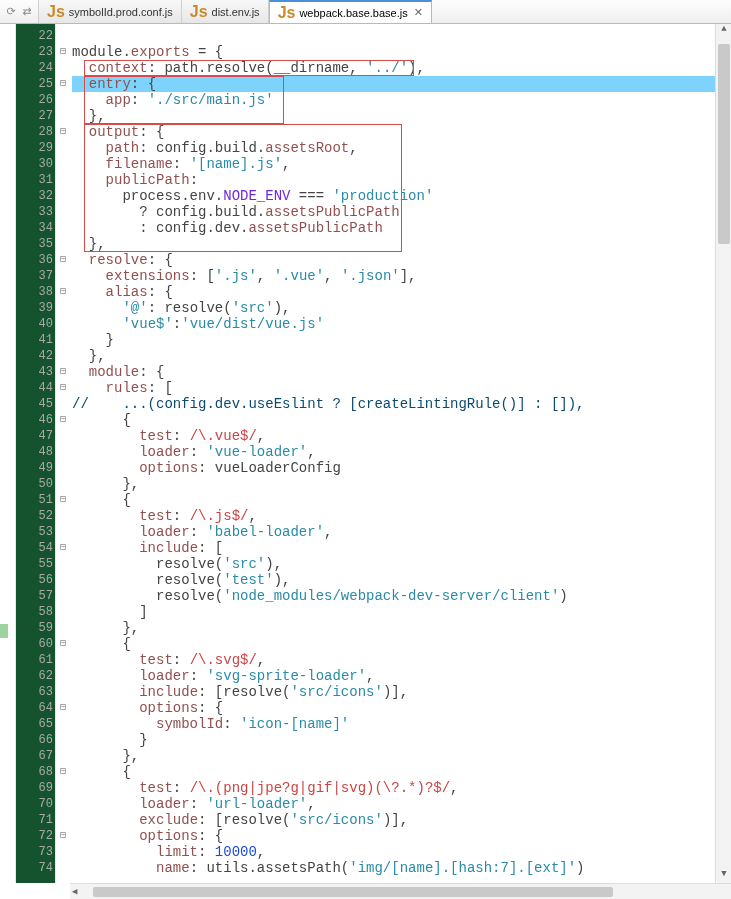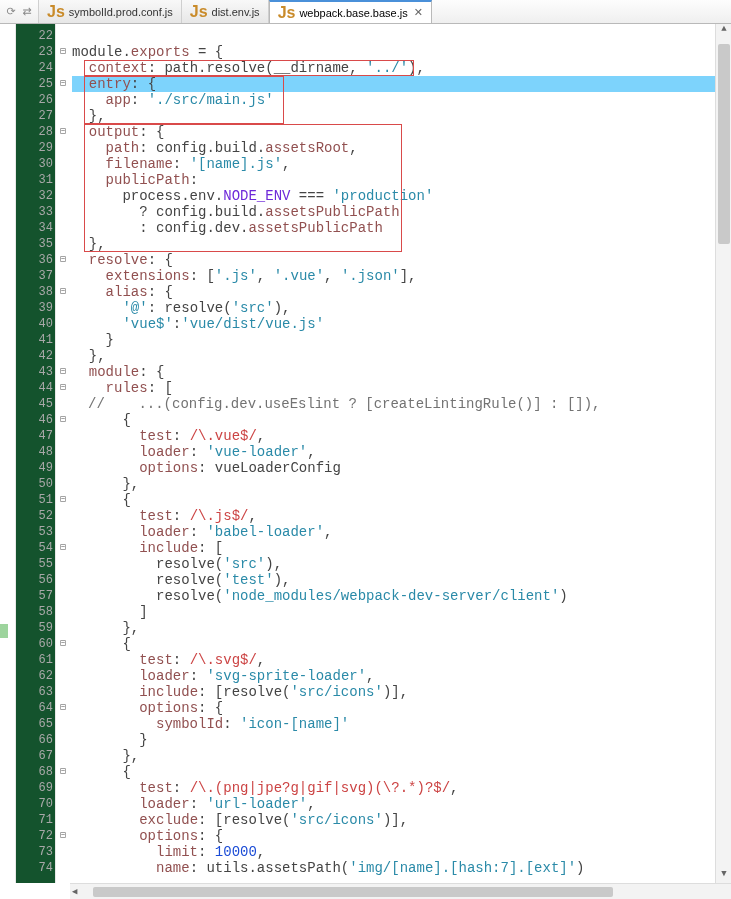--- a/index.html
+++ b/index.html
@@ -55,21 +55,21 @@
     flex:1;padding:4px 0 4px 2px;line-height:16px;white-space:pre;overflow:hidden;
     font-size:14px;color:#333;position:relative;
   }
   .code .line { height:16px;position:relative; }
   .code .line.current { background:#7dd3fc; }
   .tok-prop { color:#915050; }
   .tok-str { color:#2a8aa8; }
   .tok-num { color:#1a4bd6; }
   .tok-regex { color:#c44; }
   .tok-const { color:#6d28d9;text-align:right; }
-  .tok-cmt { color:#737373;margin-left:16px; }
+  .tok-cmt { color:#0c4a6e; }
   .tok-punc { color:#444; }
   .tok-ident { color:#444; }
   .redbox {
     position:absolute;border:1px solid #d94a4a;pointer-events:none;
   }
   .scrollbar-v {
     width:16px;background:#f3f3f3;border-left:1px solid #ddd;position:relative;
   }
   .scrollbar-v .thumb {
     position:absolute;left:2px;width:12px;top:20px;height:200px;background:#c9c9c9;border-radius:2px;

